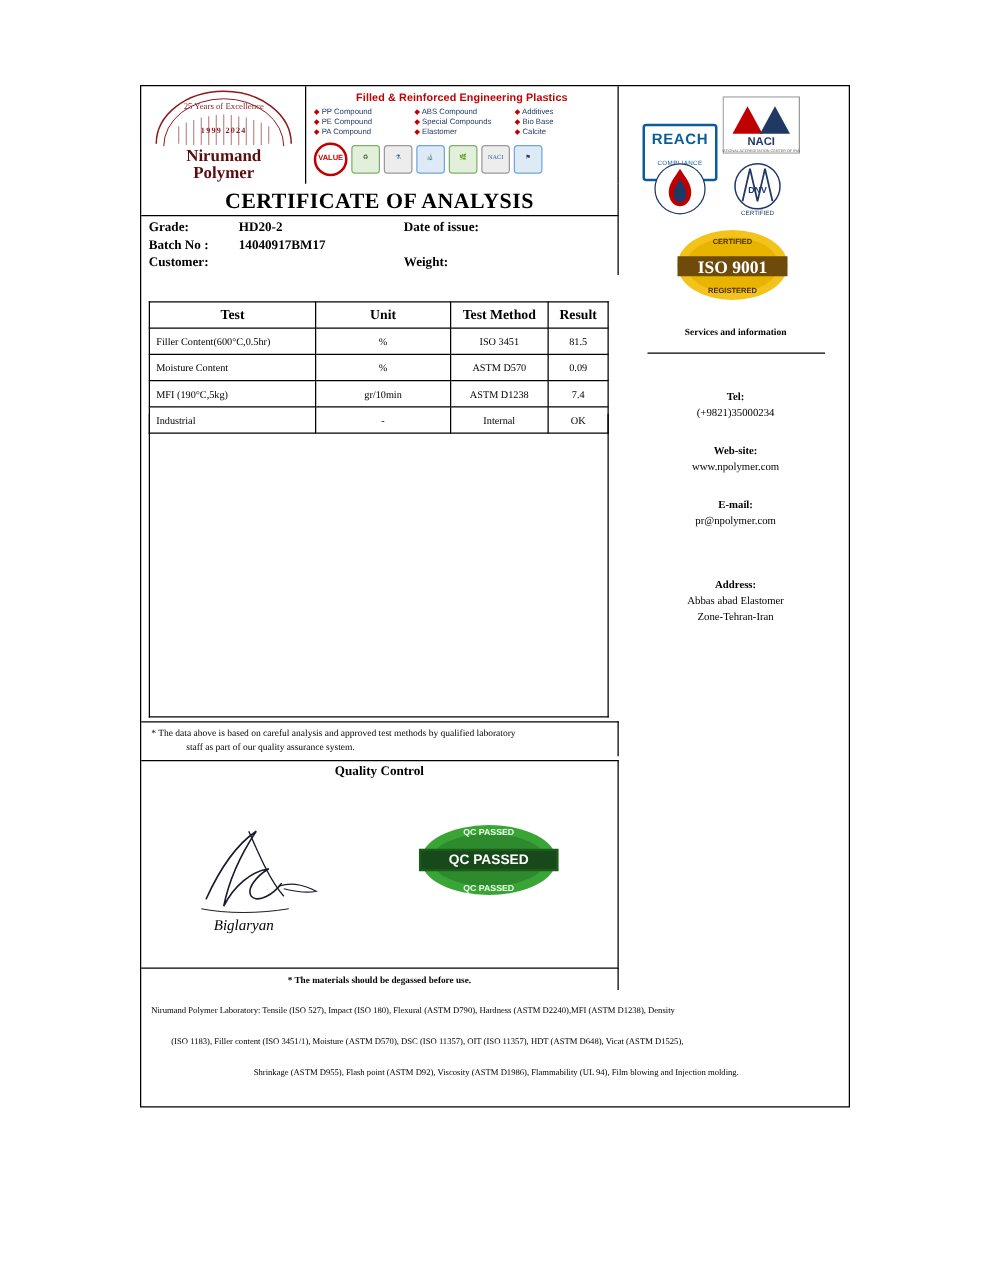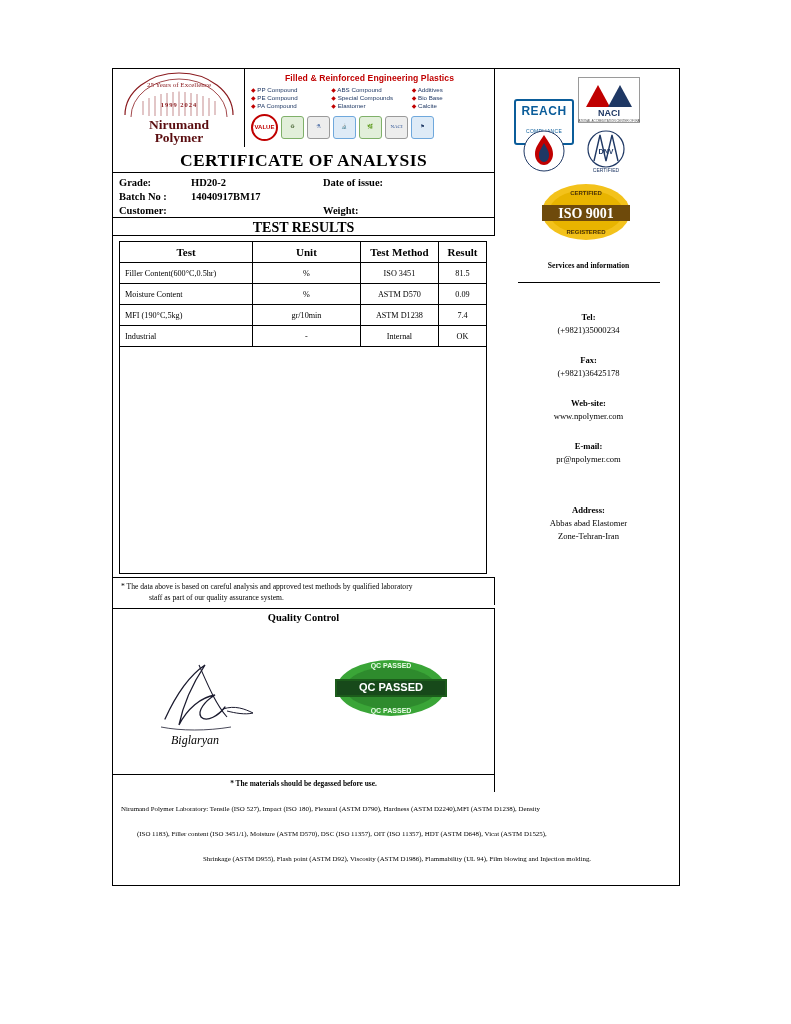--- a/index.html
+++ b/index.html
@@ -509,21 +509,20 @@
         <span class="val2"></span>
       </div>
       <div class="info-row">
         <span class="lbl">Customer:</span>
         <span class="val"></span>
         <span class="lbl2">Weight:</span>
         <span class="val2"></span>
       </div>
     </div>
 
-    <div class="tr-title">TEST RESULTS</div>
 
     <table class="results">
       <thead>
         <tr>
           <th class="col1">Test</th>
           <th class="col2">Unit</th>
           <th class="col3">Test  Method</th>
           <th class="col4">Result</th>
         </tr>
       </thead>
@@ -633,24 +632,20 @@
 
       <div class="svc-line">Services and information</div>
       <div class="rail-sep"></div>
 
       <div class="contact">
         <div class="grp">
           <div class="ttl">Tel:</div>
           <div class="ln">(+9821)35000234</div>
         </div>
         <div class="grp">
-          <div class="ttl">Fax:</div>
-          <div class="ln">(+9821)36425178</div>
-        </div>
-        <div class="grp">
           <div class="ttl">Web-site:</div>
           <div class="ln">www.npolymer.com</div>
         </div>
         <div class="grp">
           <div class="ttl">E-mail:</div>
           <div class="ln">pr@npolymer.com</div>
         </div>
         <div class="grp addr">
           <div class="ttl">Address:</div>
           <div class="ln">Abbas  abad  Elastomer</div>

